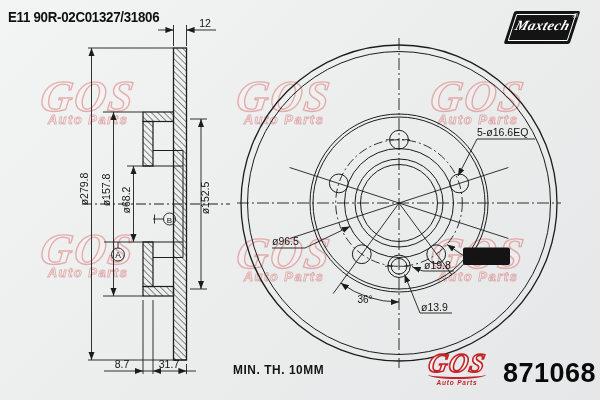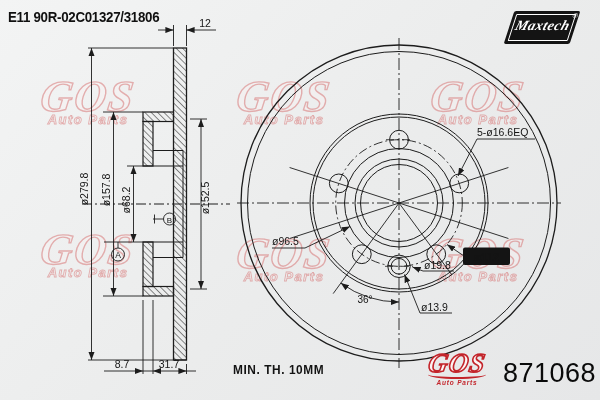--- a/index.html
+++ b/index.html
@@ -49,21 +49,21 @@
     font-size:27px;line-height:27px;color:#fdf3f3;-webkit-text-stroke:1.6px #c3242a;
     letter-spacing:1px;transform:skewX(-10deg);
   }
   .gos-swirl{display:block;width:58px;height:7px;margin:-7px auto 0 auto;
     border-bottom:2.5px solid #c3242a;border-radius:50%;}
   .gos-logo .s{
     display:block;margin-top:0px;font-weight:700;font-style:italic;font-size:6.5px;
     color:#c3242a;letter-spacing:0.8px;
   }
   .part-no{
-    position:absolute;left:503px;top:358px;font-weight:400;font-size:27px;color:#0a0a0a;
+    position:absolute;left:503px;top:358px;font-weight:700;font-size:27px;color:#0a0a0a;
     letter-spacing:0.5px;white-space:nowrap;
   }
   svg{position:absolute;left:0;top:0;}
   svg text{fill:#141414;font-family:"Liberation Sans",sans-serif;}
 </style>
 </head>
 <body>
 
 <div class="stage">
 

